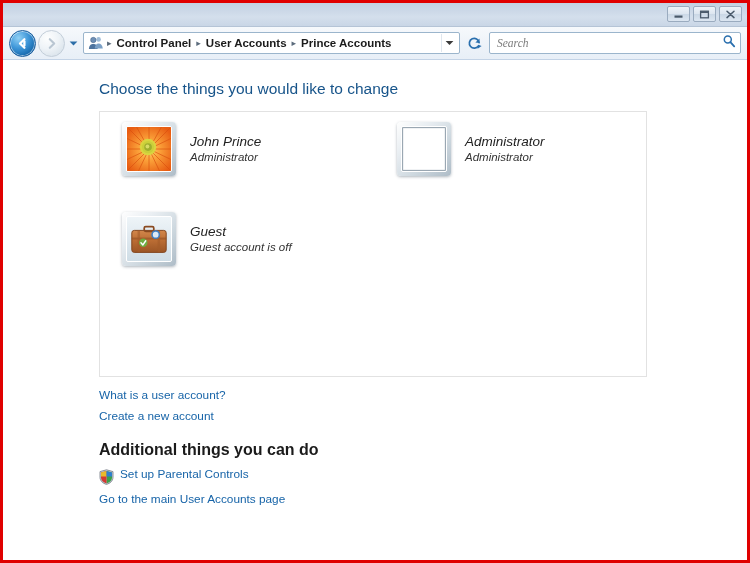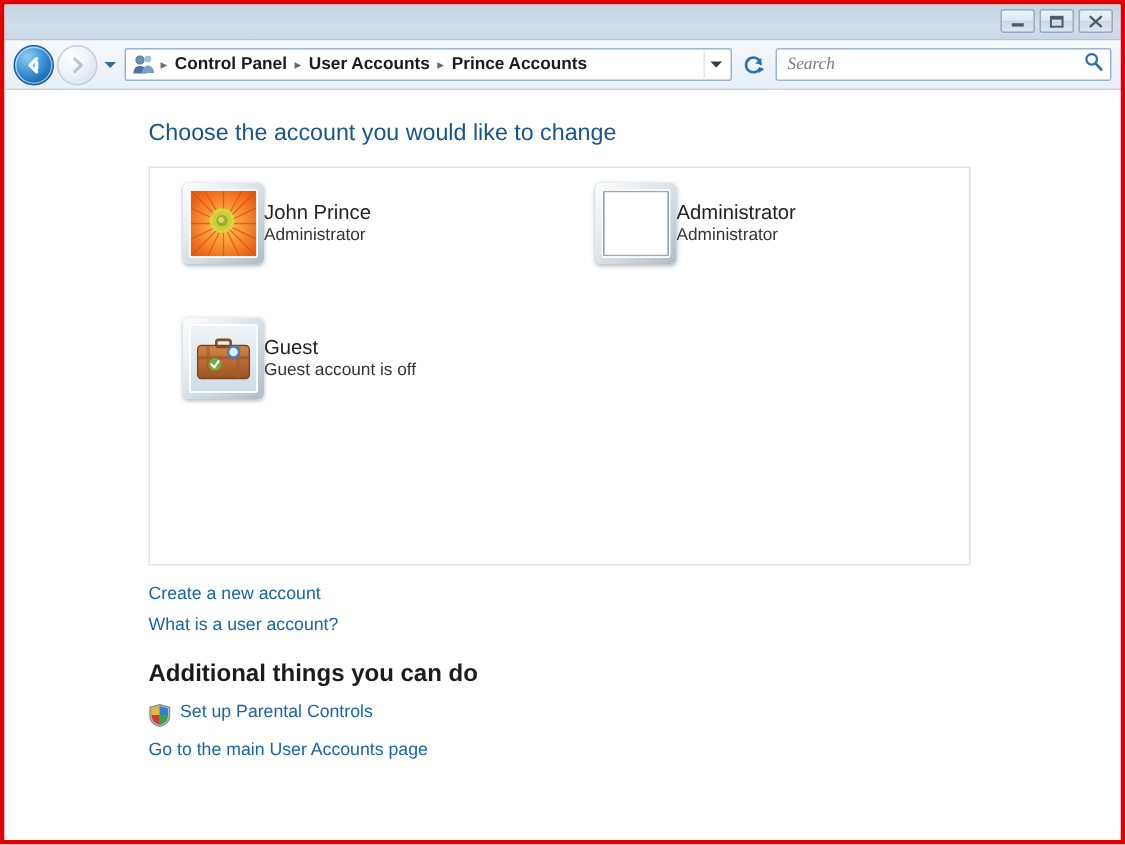--- a/index.html
+++ b/index.html
@@ -140,21 +140,21 @@
   .refreshbtn {
     flex: none;
     width: 22px; height: 22px;
     margin-left: 2px;
     display: flex; align-items: center; justify-content: center;
     border: 1px solid transparent;
     border-radius: 2px;
   }
   .searchbox {
     flex: none;
-    width: 224px;
+    width: 252px;
     height: 22px;
     margin-left: 3px;
     background: #ffffff;
     border: 1px solid #9bb5cc;
     border-radius: 2px;
     display: flex;
     align-items: center;
     padding: 0 4px 0 7px;
     box-sizing: border-box;
   }
@@ -192,21 +192,21 @@
     box-sizing: border-box;
     border: 1px solid #e2e2e2;
     background: #ffffff;
   }
   .account {
     position: absolute;
     display: flex;
     align-items: center;
     cursor: default;
   }
-  .account .meta { margin-left: 0; }
+  .account .meta { margin-left: 14px; font-style: italic; }
   .acct-name {
     font-size: 13.5px;
     color: #222222;
     line-height: 17px;
     white-space: nowrap;
   }
   .acct-desc {
     font-size: 11.5px;
     color: #333333;
     line-height: 15px;
@@ -367,21 +367,21 @@
             <path d="M8.4 8.2 L12.2 12.4" stroke="#2a6fae" stroke-width="1.8" stroke-linecap="round"></path>
           </svg>
         </span>
       </div>
 
     </div>
   </div>
 
   <div class="content">
 
-    <div class="page-title">Choose the account you would like to change</div>
+    <div class="page-title">Choose the things you would like to change</div>
 
     <div class="accounts-panel">
 
       <div class="account" style="left:22px; top:10px;">
         <div class="avatar">
           <div class="inner">
             <svg viewBox="0 0 46 46">
               <defs>
                 <radialGradient id="petalGrad" cx="50%" cy="52%" r="62%">
                   <stop offset="0%" stop-color="#ffd36b"></stop>
@@ -466,22 +466,22 @@
         </div>
         <div class="meta">
           <div class="acct-name">Guest</div>
           <div class="acct-desc">Guest account is off</div>
         </div>
       </div>
 
     </div>
 
     <div class="links">
+      <span class="link">What is a user account?</span>
       <span class="link">Create a new account</span>
-      <span class="link">What is a user account?</span>
     </div>
 
     <div class="extra-head">Additional things you can do</div>
 
     <div class="extra-list">
       <div class="shield-row">
         <span class="shield">
           <svg width="15" height="16" viewBox="0 0 15 16">
             <path d="M7.5 0.8 L14 2.6 L14 8.2 C14 12 10.9 14.4 7.5 15.4 C4.1 14.4 1 12 1 8.2 L1 2.6 Z" fill="#c8cdd2"></path>
             <path d="M7.5 1.9 L13 3.4 L13 8.2 C13 11.4 10.4 13.5 7.5 14.4 L7.5 1.9 Z" fill="#3ba14a"></path>

